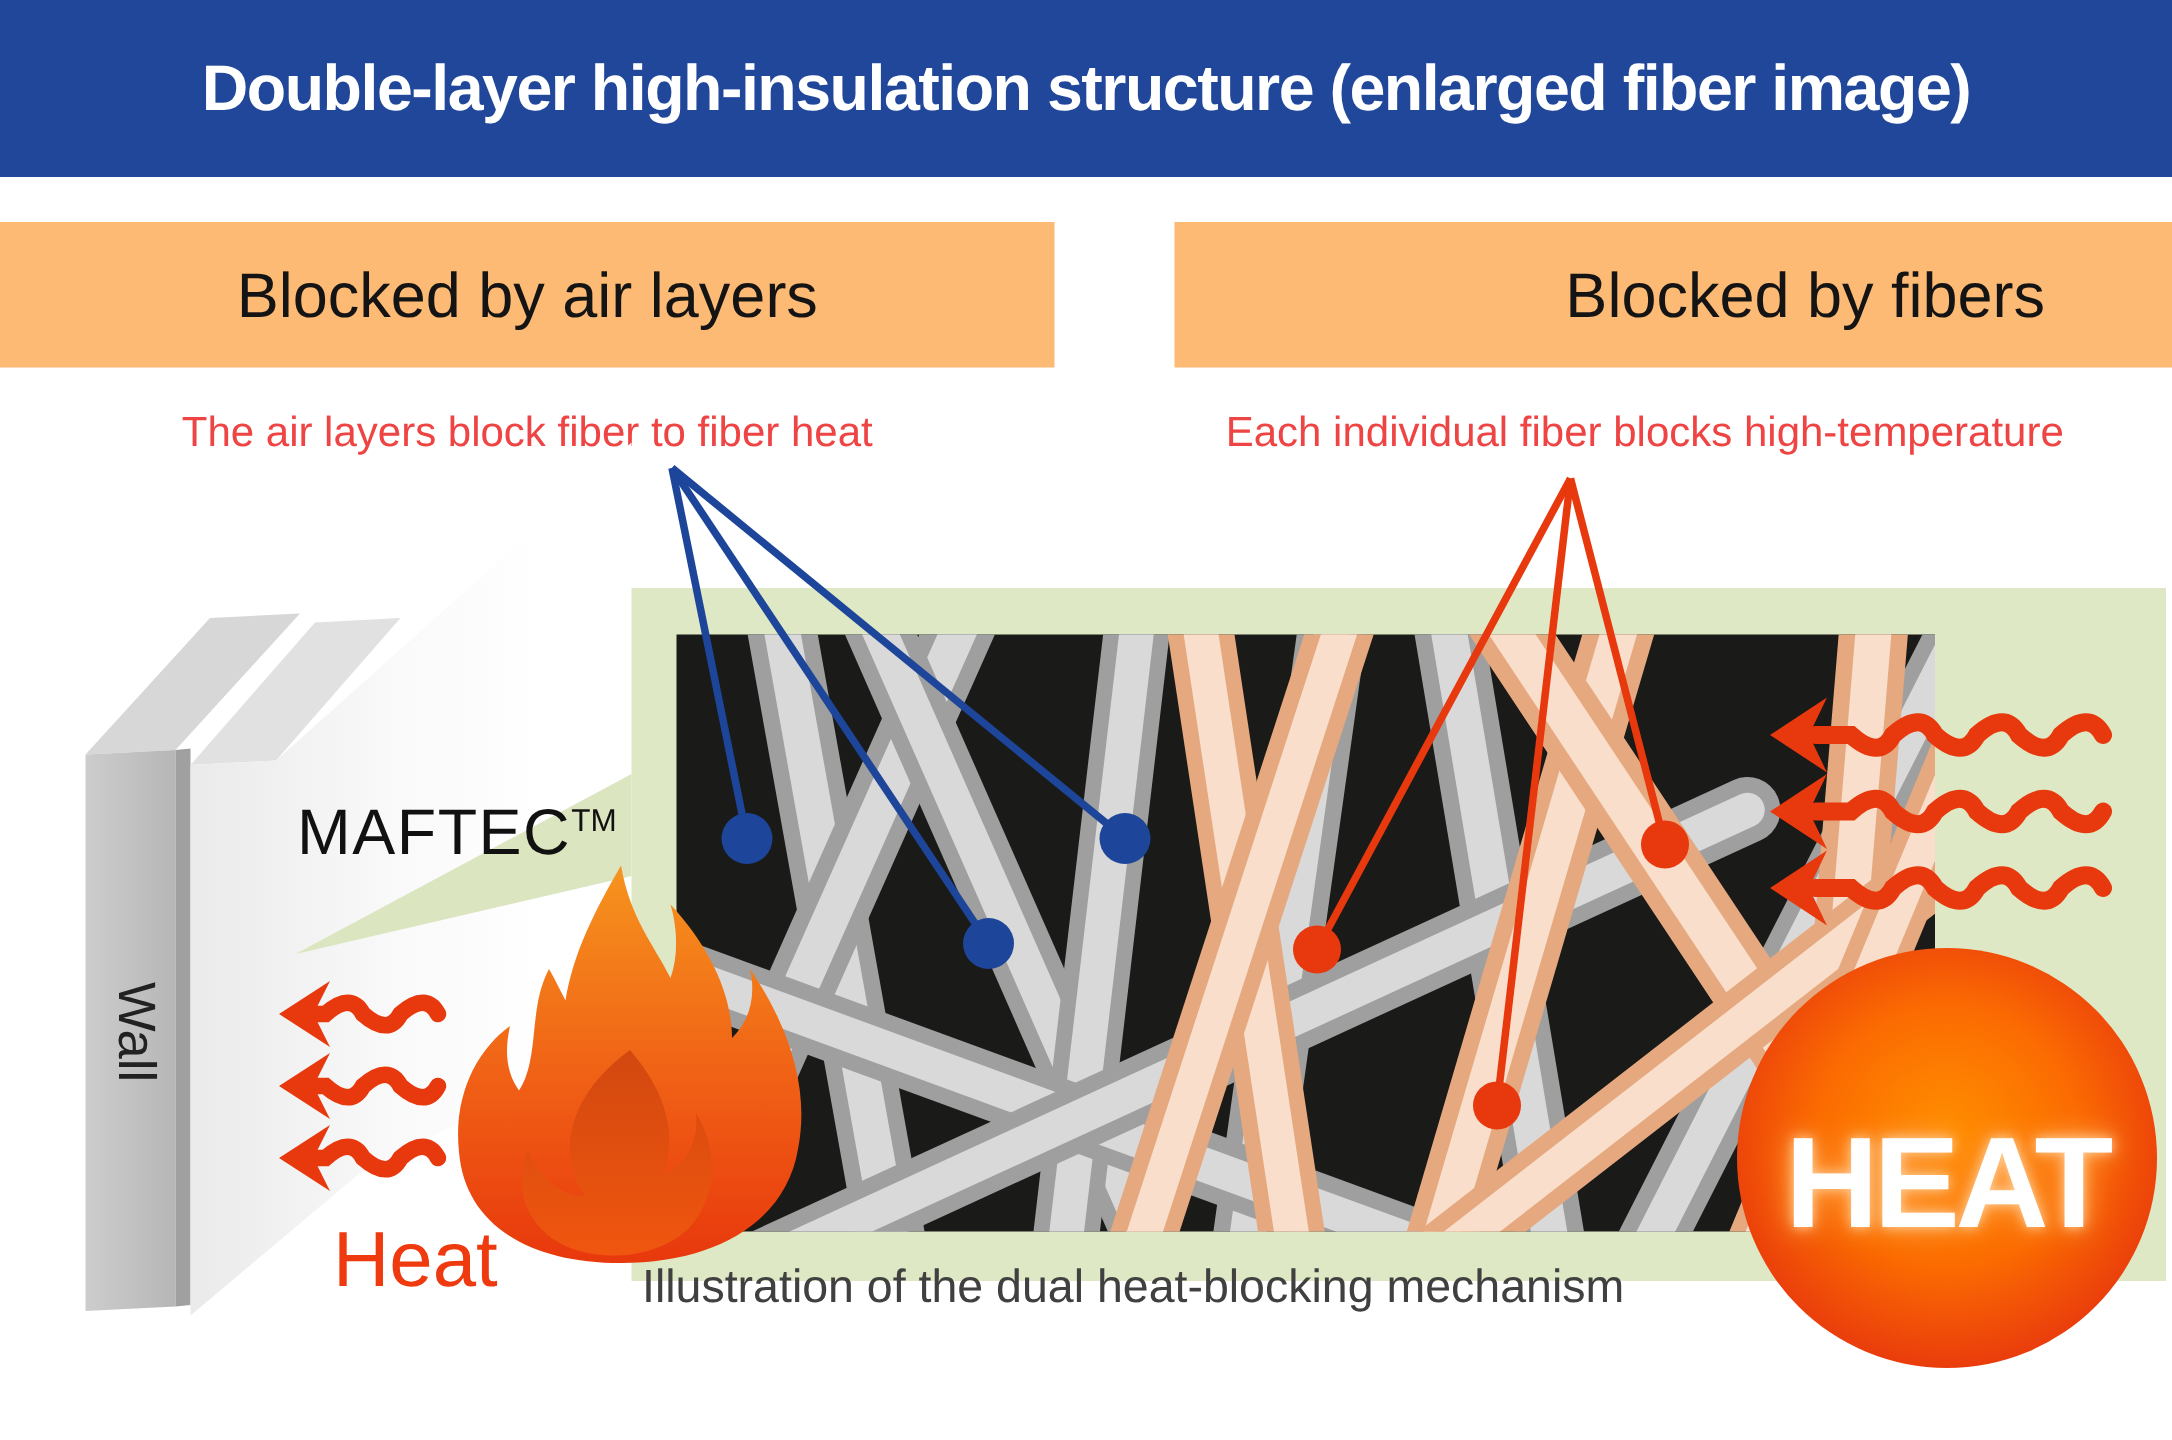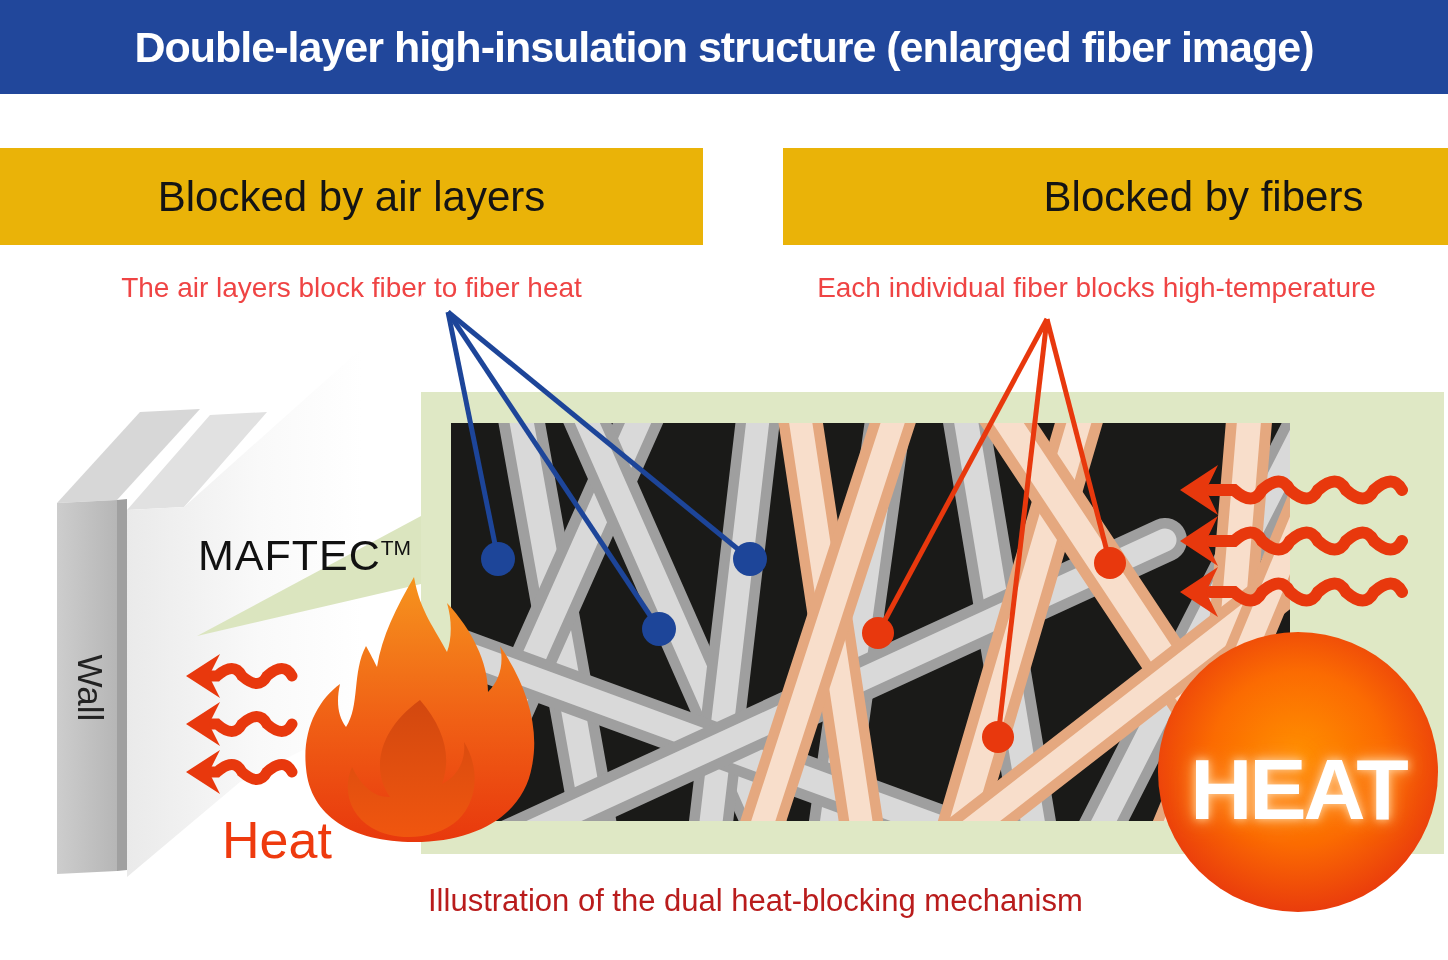--- a/index.html
+++ b/index.html
@@ -1,38 +1,38 @@
 <!DOCTYPE html>
 <html><head>
 <meta charset="utf-8">
 <style>
   html,body{margin:0;padding:0;background:#ffffff;}
   .stage{position:relative;width:1448px;height:960px;background:#ffffff;overflow:hidden;
          font-family:"Liberation Sans","DejaVu Sans",sans-serif;color:#141414;}
   .abs{position:absolute;}
-  .banner{left:0;top:0;width:1448px;height:94px;background:#21479b;
+  .banner{left:0;top:0;width:1448px;height:118px;background:#21479b;
           display:flex;align-items:center;justify-content:center;}
   .banner span{color:#ffffff;font-size:43px;font-weight:bold;letter-spacing:-1px;white-space:nowrap;}
-  .hbar{top:148px;height:97px;background:#eab308;display:flex;align-items:center;justify-content:center;}
+  .hbar{top:148px;height:97px;background:#fdba74;display:flex;align-items:center;justify-content:center;}
   .hbar.left{left:0;width:703px;}
   .hbar.right{left:783px;width:841px;}
   .hbar span{font-size:42px;color:#141414;white-space:nowrap;}
   .desc{top:268px;height:40px;display:flex;align-items:center;justify-content:center;
         font-size:28px;color:#ef4444;white-space:nowrap;}
   .desc.left{left:0;width:703px;}
   .desc.right{left:745px;width:703px;}
   .maftec{left:198px;top:490px;font-size:43px;color:#111;letter-spacing:1px;white-space:nowrap;margin-top:41px;}
   .maftec sup{font-size:21px;letter-spacing:0;}
   .wall-label{left:38px;top:666px;width:100px;height:44px;text-align:center;
               font-size:35px;color:#222;transform:rotate(90deg);transform-origin:center;}
   .heat-word{left:222px;top:810px;font-size:52px;color:#ee3a0e;white-space:nowrap;}
   .heat-circle-text{left:1148px;top:740px;width:300px;text-align:center;font-size:86px;font-weight:bold;
                     letter-spacing:-3px;color:#ffffff;
                     text-shadow:0 0 8px #ffd2a0,0 0 16px #ffa64d,0 0 26px #ff8c2a;}
-  .caption{left:428px;top:883px;font-size:31px;color:#b91c1c;white-space:nowrap;}
+  .caption{left:428px;top:840px;font-size:31px;color:#404040;white-space:nowrap;}
   svg.scene{left:0;top:0;}
 </style>
 </head>
 <body>
 
 <div class="stage">
 
   <div class="abs banner">
     <span>Double-layer high-insulation structure (enlarged fiber image)</span>
   </div>

